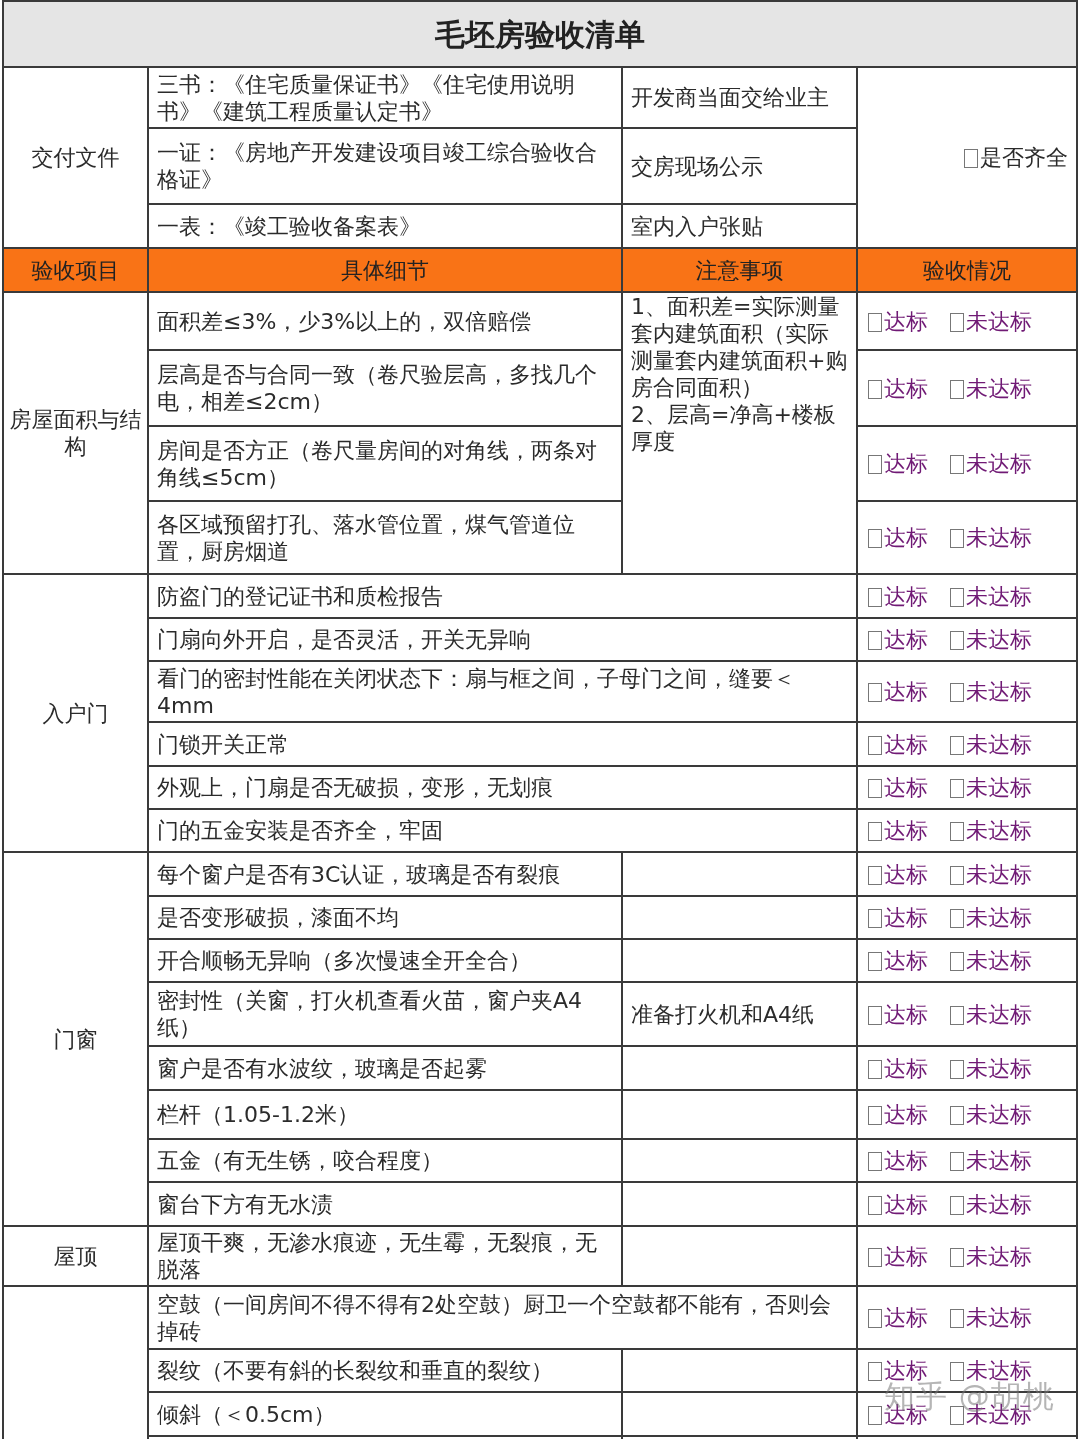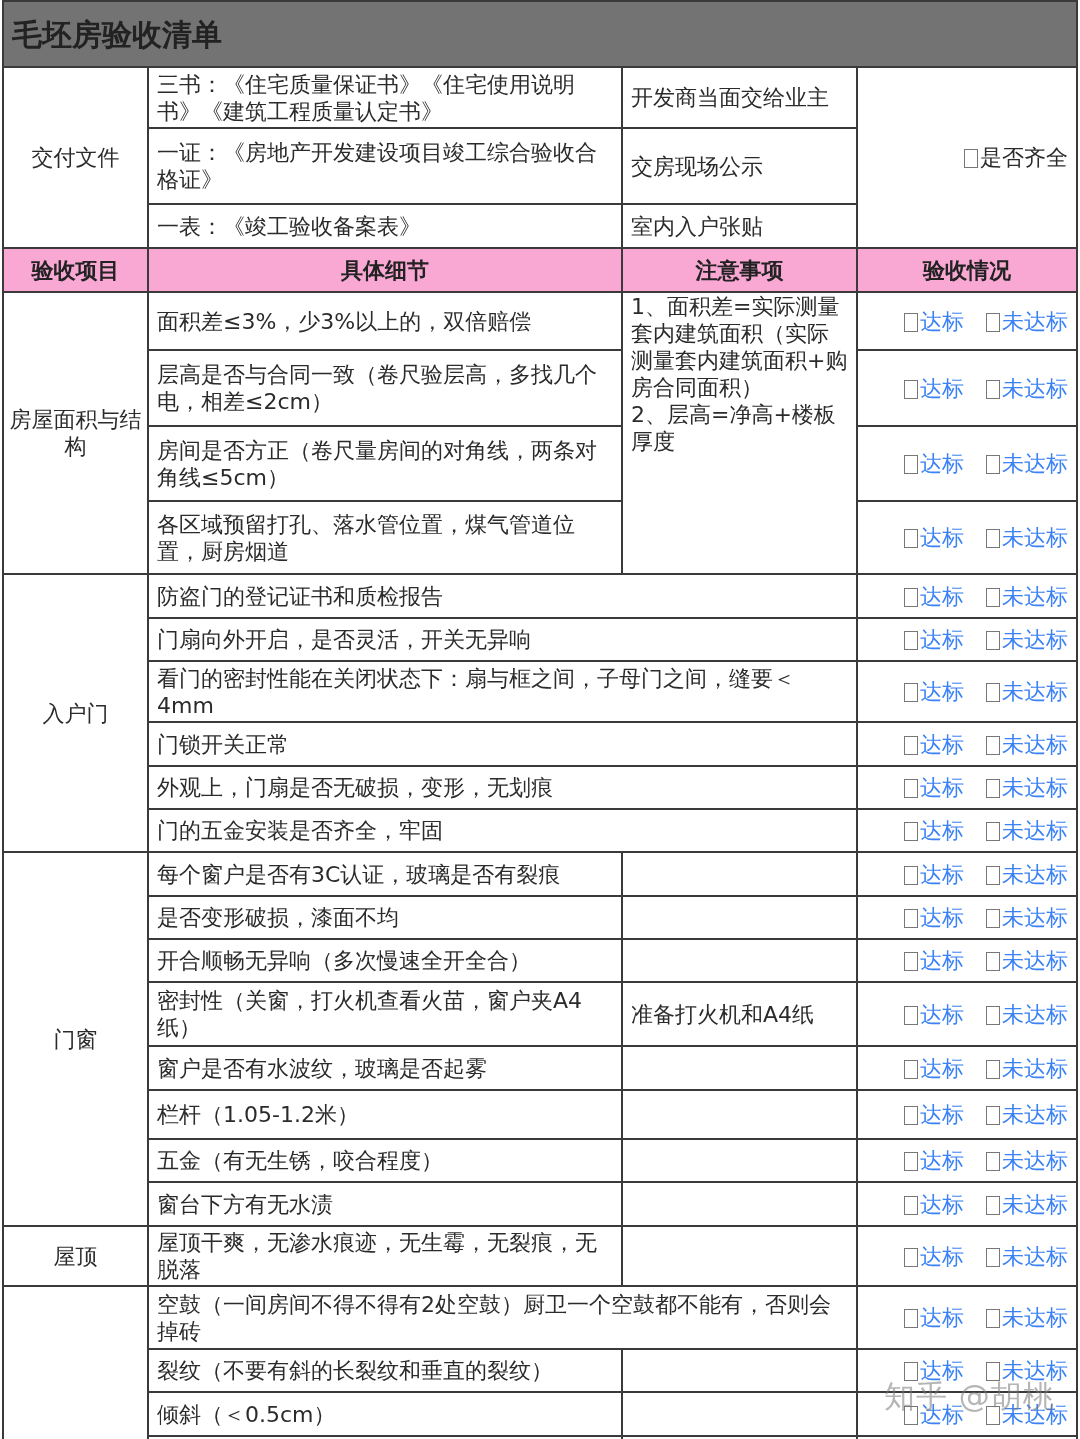--- a/index.html
+++ b/index.html
@@ -1,24 +1,24 @@
 <!DOCTYPE html>
 <html><head>
 <meta charset="utf-8">
 <style>
   html, body { margin: 0; padding: 0; background: #ffffff; }
   body { width: 1080px; height: 1439px; overflow: hidden; position: relative;
          font-family: "DejaVu Sans", "Liberation Sans", sans-serif; color: #2b2b2b; }
   table.sheet { position: absolute; left: 2px; top: 0; width: 1074px; border-collapse: collapse; table-layout: fixed; }
   table.sheet td { border: 2px solid #3a3a3a; padding: 0 8px; vertical-align: middle; font-size: 22px; line-height: 27px; overflow: hidden; }
-  .title-cell { background: #737373; text-align: left; font-weight: bold; font-size: 30px !important; height: 64px; color: #222; }
-  .hdr td { background: #f9a8d4; text-align: center; font-weight: bold; font-size: 23px; color: #222; }
+  .title-cell { background: #e5e5e5; text-align: center; font-weight: bold; font-size: 30px !important; height: 64px; color: #222; }
+  .hdr td { background: #f97316; text-align: center; font-weight: normal; font-size: 23px; color: #222; }
   .center { text-align: right; }
   .cat { text-align: center; padding: 0 4px !important; }
-  .status { white-space: nowrap; text-align: right; padding-left: 10px !important; color: #3b82f6; }
+  .status { white-space: nowrap; text-align: left; padding-left: 10px !important; color: #701a75; }
   .status .opt { display: inline-block; margin-right: 22px; }
   .status .opt:last-child { margin-right: 0; }
   .box { display: inline-block; width: 14px; height: 19px; border: 1.5px solid #777; vertical-align: -3px; margin-right: 2px; box-sizing: border-box; }
   .watermark { position: absolute; left: 884px; top: 1376px; font-size: 31px; color: rgba(120,120,120,0.55); letter-spacing: 1px; pointer-events: none; white-space: nowrap; }
 </style>
 </head>
 <body>
 
 <table class="sheet">
   <colgroup>

